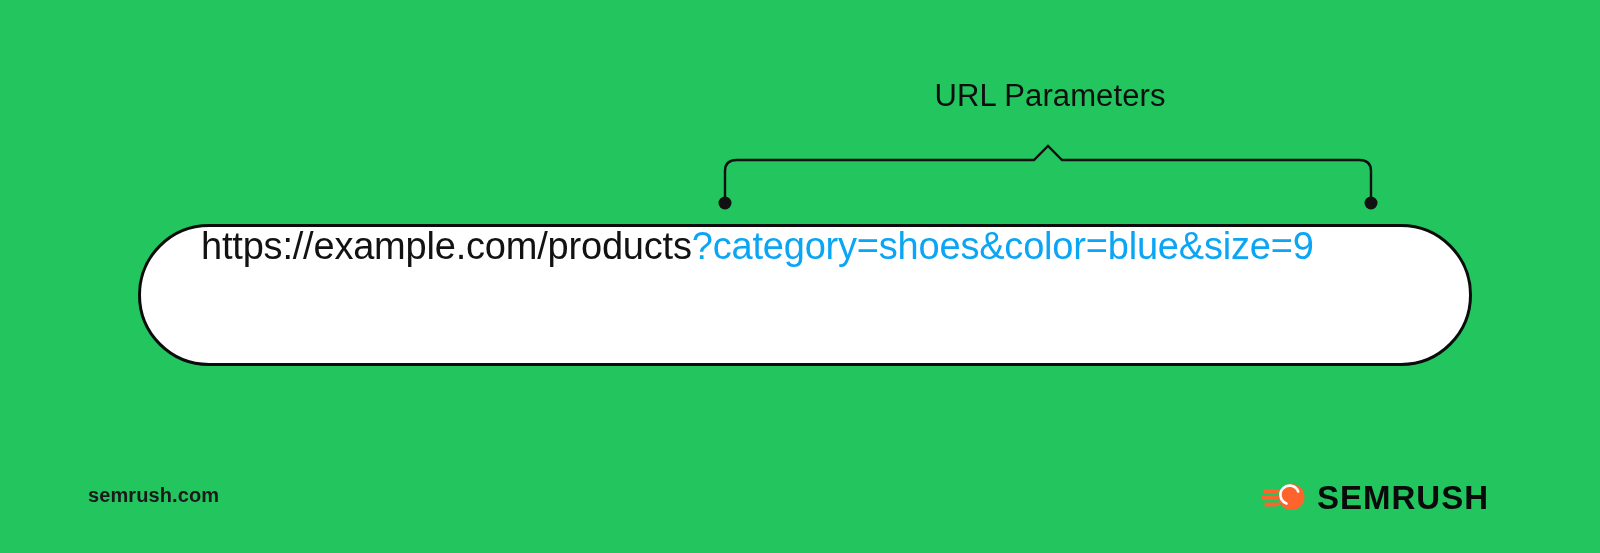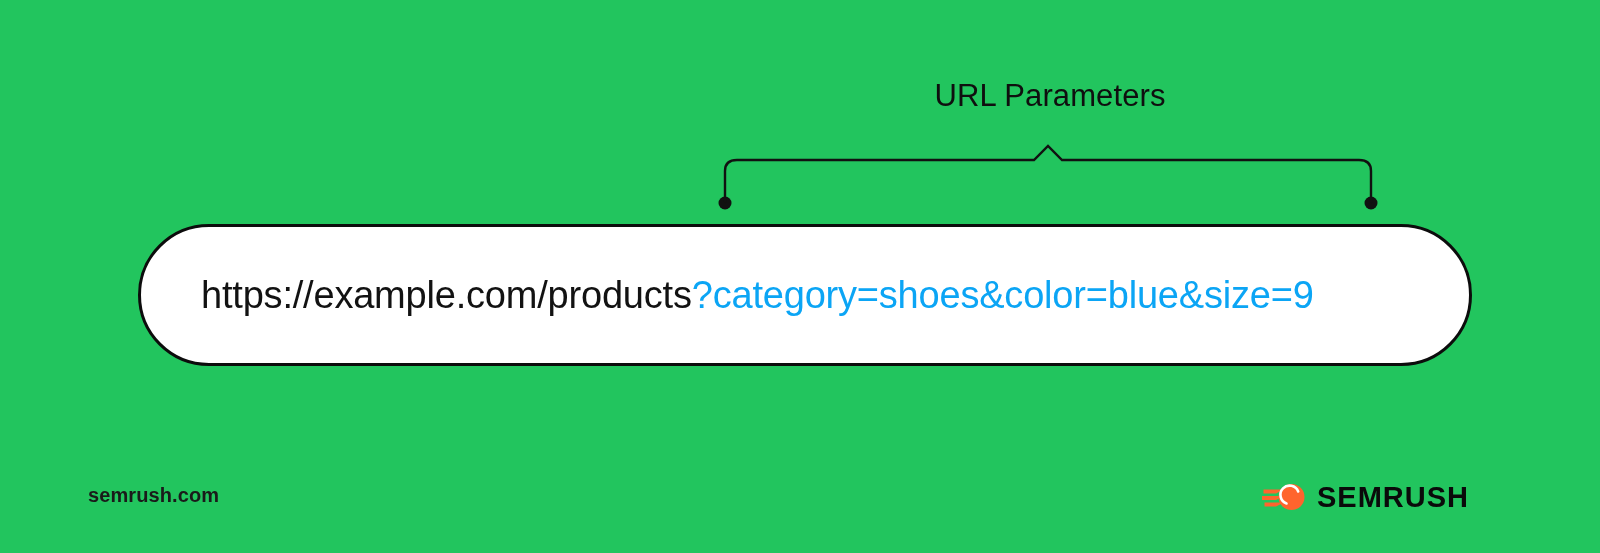--- a/index.html
+++ b/index.html
@@ -49,21 +49,21 @@
     position: absolute;
     left: 138px;
     top: 224px;
     width: 1334px;
     height: 142px;
     border: 3px solid #0c0c0c;
     border-radius: 71px;
     box-sizing: border-box;
     background: #ffffff;
     display: flex;
-    align-items: center;
+    align-items: flex-start;
   }
   .url-text {
     margin-left: 60px;
     font-size: 38px;
     font-weight: 400;
     letter-spacing: -0.2px;
     white-space: nowrap;
     line-height: 1;
   }
   .url-base { color: #121212; }
@@ -89,21 +89,21 @@
     align-items: center;
     gap: 11px;
   }
   .brand-mark {
     width: 44px;
     height: 34px;
     display: block;
     flex: 0 0 auto;
   }
   .brand-wordmark {
-    font-size: 29px;
+    font-size: 33px;
     font-weight: 700;
     color: #0a0a0a;
     letter-spacing: 1.0px;
     line-height: 1;
   }
 </style>
 </head>
 <body>
 
 <div id="canvas">

